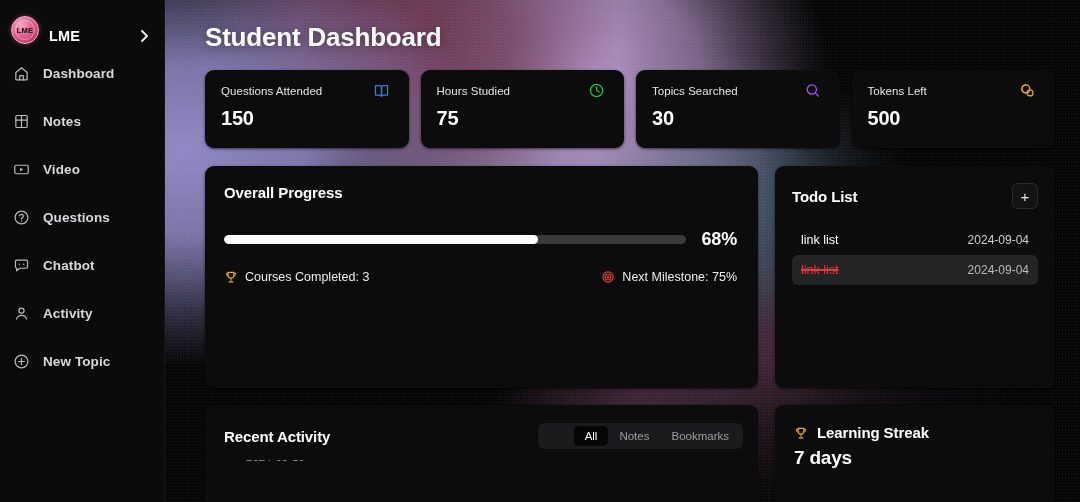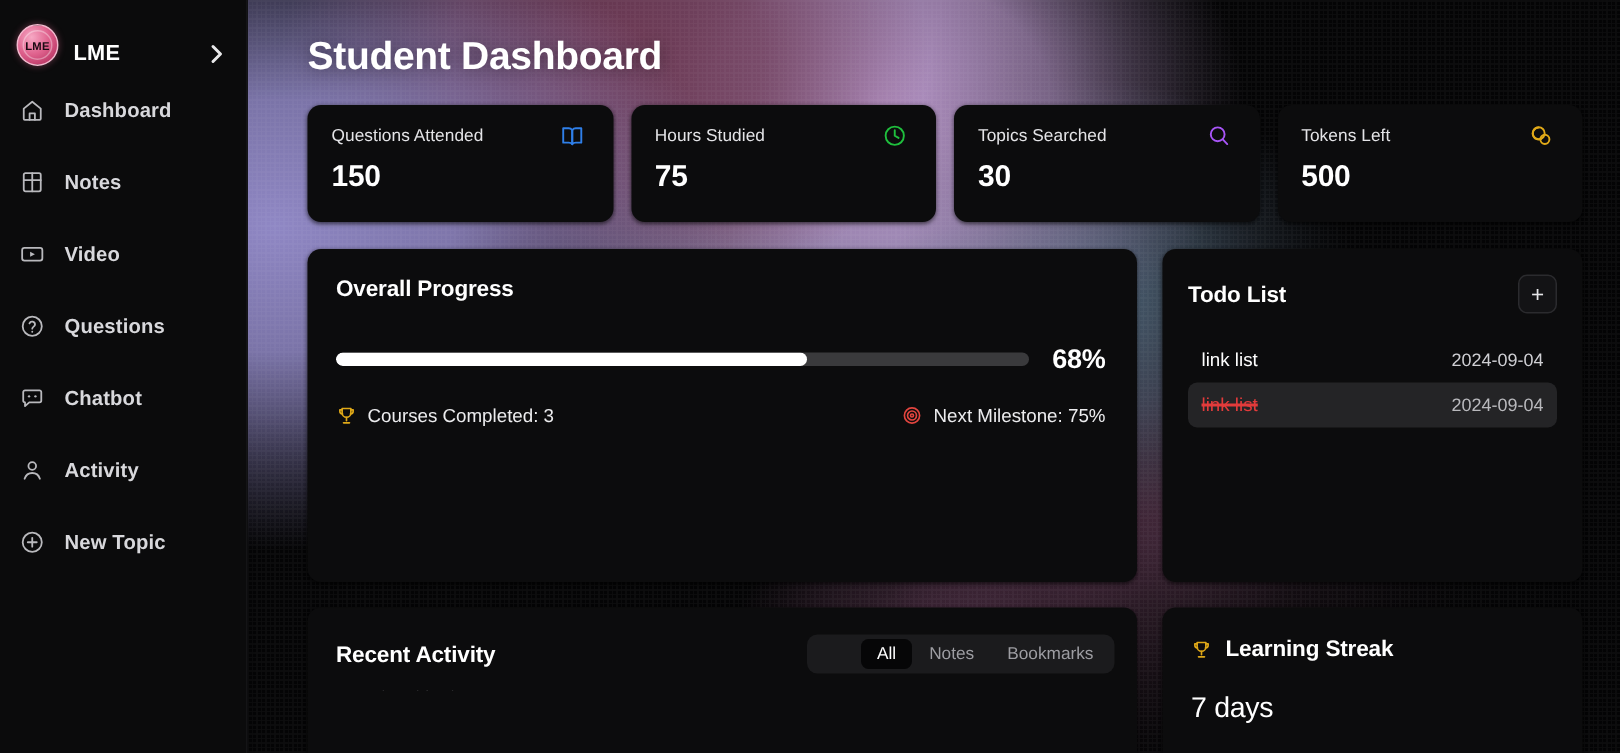--- a/index.html
+++ b/index.html
@@ -200,21 +200,21 @@
     font-size: 11.5px; color: #9d9da2;
     padding: 4px 11px; border-radius: 5px; cursor: pointer; white-space: nowrap;
   }
   .seg-btn.active { background: #060607; color: #ffffff; margin-left: 33px; }
 
   .activity-body { margin-top: 11px; padding-left: 22px; overflow: hidden; height: 16px; }
   .activity-date { font-size: 11.5px; color: #9a9aa0; display: block; transform: translateY(-9px); }
 
   .streak-head { display: flex; align-items: center; gap: 9px; }
   .streak-title { font-size: 15px; font-weight: bold; color: #ffffff; letter-spacing: -.1px; }
-  .streak-value { font-size: 19px; font-weight: normal; color: #ffffff; margin-top: 21px; letter-spacing: -.2px; }
+  .streak-value { font-size: 19px; font-weight: bold; color: #ffffff; margin-top: 6px; letter-spacing: -.2px; }
 </style>
 </head>
 <body>
 
 <div id="app">
 
   <aside id="sidebar">
 
     <div class="brand">
       <div class="brand-logo">

